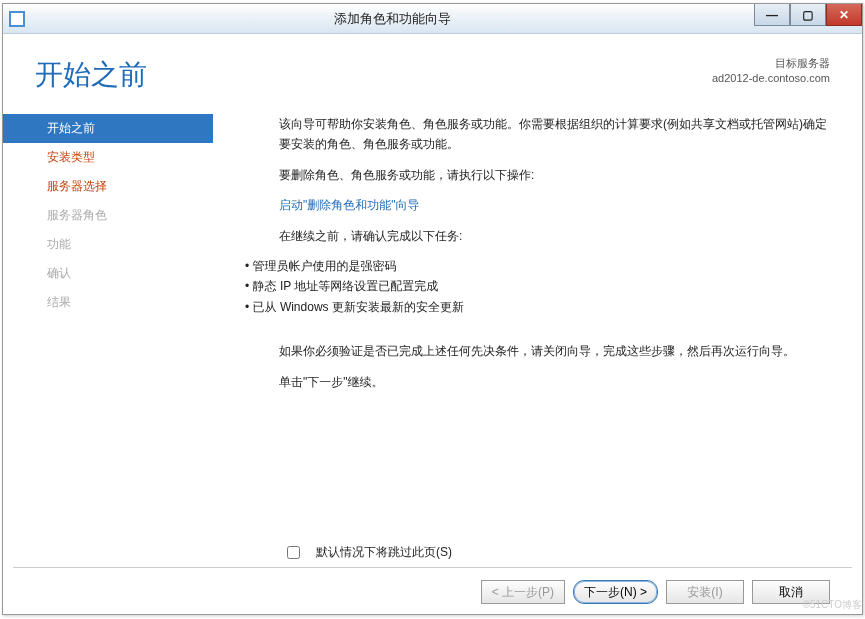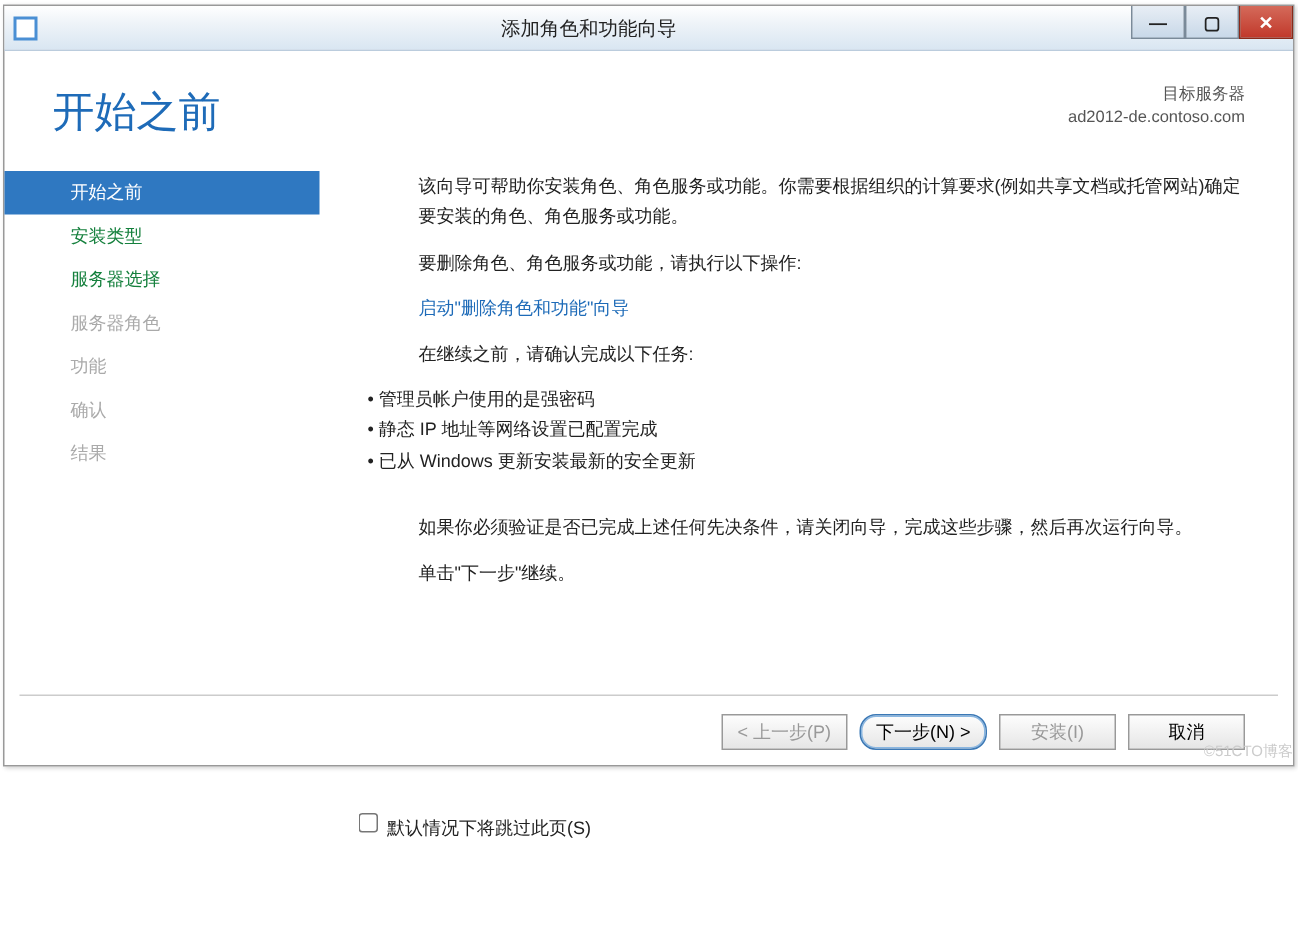--- a/index.html
+++ b/index.html
@@ -1,38 +1,38 @@
 <!DOCTYPE html>
 <html><head>
   <meta charset="utf-8">
   <style>
     * { box-sizing: border-box; margin: 0; padding: 0; font-family: "Microsoft YaHei", "Segoe UI", sans-serif; }
     body { background: #fff; width: 865px; height: 619px; position: relative; }
-    .outer { border: 1px solid #999; width: 861px; height: 508px; position: absolute; left: 2px; top: 3px; background: #fff; box-shadow: 1px 1px 3px rgba(0,0,0,0.2); }
+    .outer { border: 1px solid #999; width: 861px; height: 612px; position: absolute; left: 2px; top: 3px; background: #fff; box-shadow: 1px 1px 3px rgba(0,0,0,0.2); }
     .titlebar { height: 30px; background: linear-gradient(#fff,#eef3f8 40%,#d9e6f2); border-bottom: 1px solid #bcd; display: flex; align-items: center; position: relative; }
     .titlebar .app-icon { width: 16px; height: 16px; margin: 0 6px; background: #4a8fd4; display: inline-block; position: relative; }
     .titlebar .app-icon::after { content: ""; position: absolute; left: 2px; top: 2px; right: 2px; bottom: 2px; background: #fff; }
     .titlebar .title { flex: 1; text-align: center; font-size: 13px; color: #222; padding-right: 108px; }
     .winbtns { position: absolute; right: 0; top: 0; display: flex; }
     .winbtn { width: 36px; height: 22px; border: 1px solid #7a8a99; border-top: none; background: linear-gradient(#e8eef5,#c8d8e8); display: flex; align-items: center; justify-content: center; font-size: 12px; font-weight: bold; color: #222; cursor: default; }
     .winbtn.close { background: linear-gradient(#d46a5a,#c1392b); color: #fff; border-color: #8a2a1a; }
     .header { padding: 22px 32px 10px 32px; display: flex; justify-content: space-between; align-items: flex-start; }
     .page-title { font-size: 28px; color: #1e6bb8; font-weight: 300; }
     .target { text-align: right; font-size: 11px; color: #555; line-height: 1.4; }
     .body { display: flex; padding: 4px 0 0 0; height: 430px; }
     .sidebar { width: 210px; padding-top: 6px; }
-    .sidebar .item { padding: 6px 8px 6px 44px; font-size: 12px; color: #15803d; cursor: pointer; }
+    .sidebar .item { padding: 6px 8px 6px 44px; font-size: 12px; color: #c2410c; cursor: pointer; }
     .sidebar .item.active { background: #2f78c1; color: #fff; }
     .sidebar .item.disabled { color: #aaa; cursor: default; }
     .main { flex: 1; padding: 6px 32px 0 26px; font-size: 12px; color: #222; line-height: 1.7; }
     .main p { margin-bottom: 10px; margin-left: 40px; }
     .link { color: #1e6bb8; cursor: pointer; }
     .bullets { margin: 4px 0 24px 6px; }
     .bullets div::before { content: "• "; }
-    .skipbox { display: flex; gap: 6px; margin-top: 150px; font-size: 12px; }
+    .skipbox { display: flex; align-items: center; gap: 16px; margin-top: 150px; font-size: 12px; margin-left: 48px; }
     .skipbox input { width: 13px; height: 13px; }
     .footer { position: absolute; left: 10px; right: 10px; bottom: 10px; border-top: 1px solid #ccc; padding: 12px 22px 0 0; display: flex; justify-content: flex-end; gap: 8px; }
     .btn { min-width: 78px; height: 24px; border: 1px solid #999; background: linear-gradient(#fdfdfd,#e6e6e6); font-size: 12px; padding: 0 10px; cursor: pointer; }
     .btn:disabled { color: #999; cursor: default; }
     .btn.primary { border-color: #3b78b5; box-shadow: 0 0 0 1px #8ab6e0 inset; border-radius: 11px; }
     .watermark { position: absolute; right: 0; bottom: 2px; font-size: 10px; color: #ccc; }
   </style>
 </head>
 <body>
 

